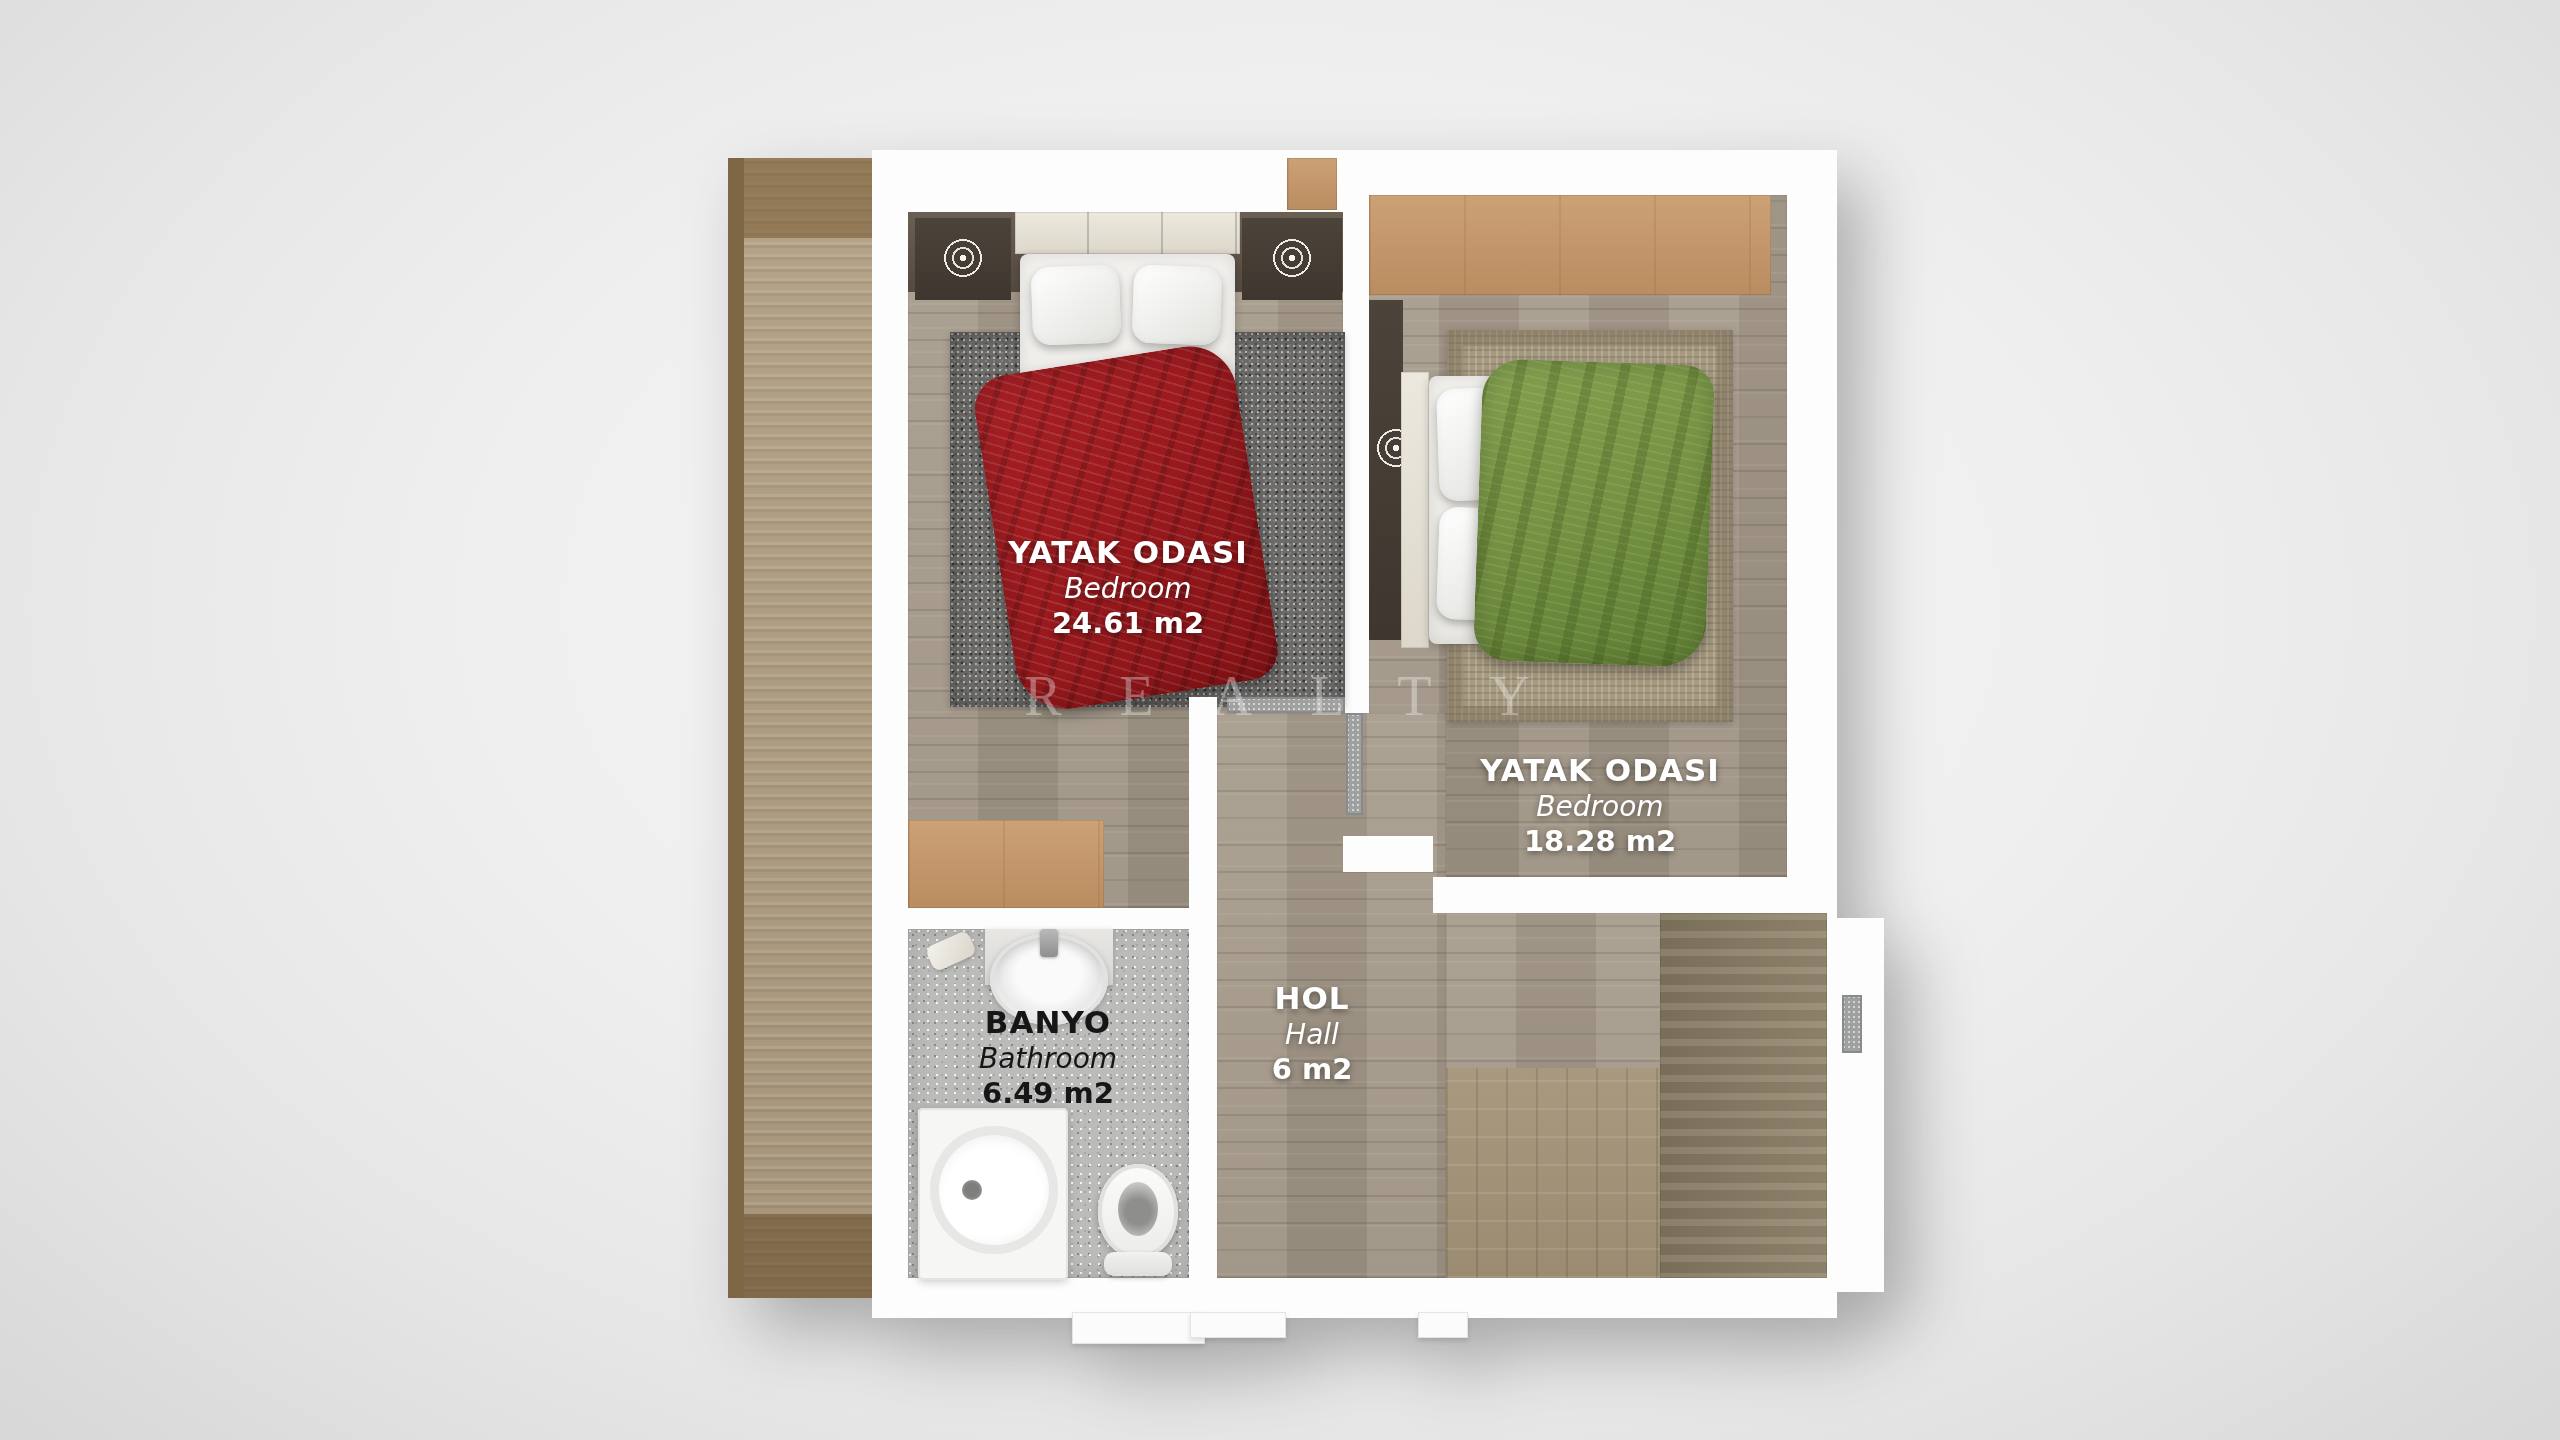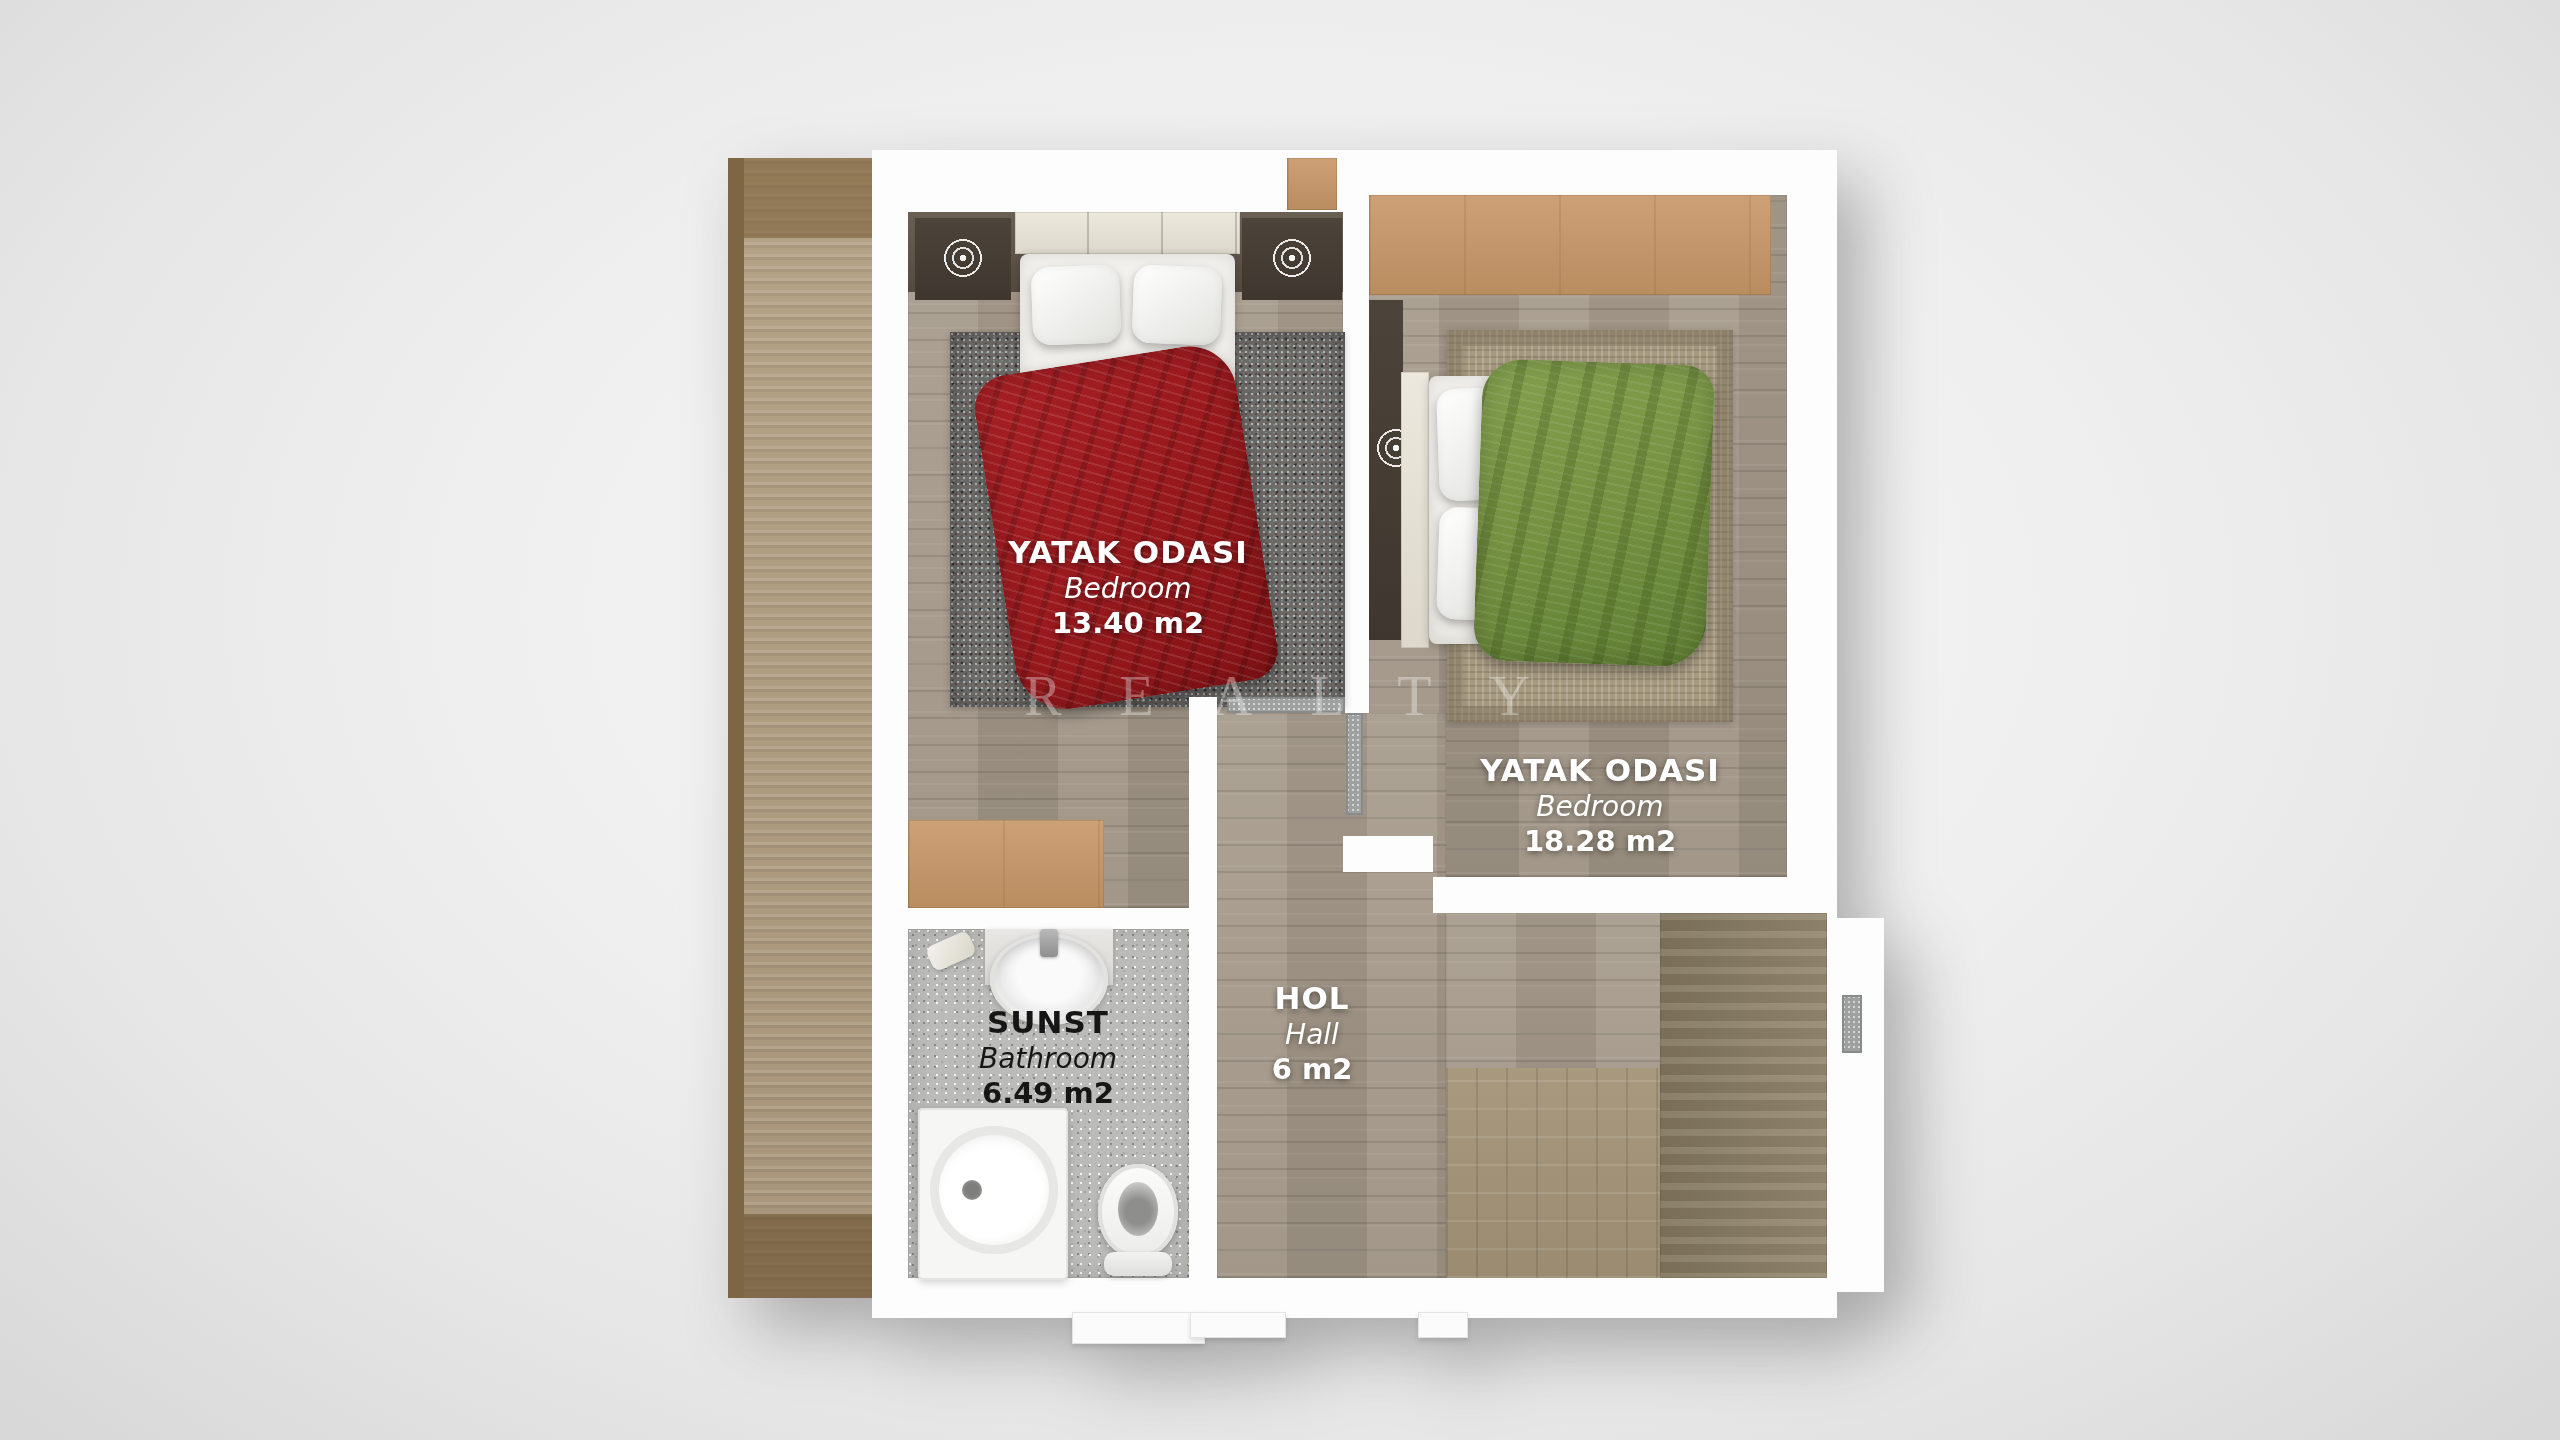--- a/index.html
+++ b/index.html
@@ -217,37 +217,37 @@
     <div class="abs tan" style="left:1287px;top:158px;width:50px;height:52px;"></div>
     <div class="abs glass" style="left:1842px;top:995px;width:20px;height:58px;"></div>
     <div class="abs tab" style="left:1072px;top:1312px;width:133px;height:32px;"></div>
     <div class="abs tab" style="left:1190px;top:1312px;width:96px;height:26px;"></div>
     <div class="abs tab" style="left:1418px;top:1312px;width:50px;height:26px;"></div>
 
 
     <div class="abs room-label light" style="left:948px;top:534px;width:360px;">
       <div class="rl-name">YATAK ODASI</div>
       <div class="rl-en">Bedroom</div>
-      <div class="rl-area">13.40 m2</div>
+      <div class="rl-area">24.61 m2</div>
     </div>
 
     <div class="abs room-label light" style="left:1415px;top:752px;width:370px;">
       <div class="rl-name">YATAK ODASI</div>
       <div class="rl-en">Bedroom</div>
       <div class="rl-area">18.28 m2</div>
     </div>
 
     <div class="abs room-label light" style="left:1212px;top:940px;width:200px;margin-top:40px;">
       <div class="rl-name">HOL</div>
       <div class="rl-en">Hall</div>
       <div class="rl-area">6 m2</div>
     </div>
 
     <div class="abs room-label dark" style="left:900px;top:1004px;width:296px;">
-      <div class="rl-name">SUNST</div>
+      <div class="rl-name">BANYO</div>
       <div class="rl-en">Bathroom</div>
       <div class="rl-area">6.49 m2</div>
     </div>
 
     <div id="watermark">
       <div class="wline2">REALTY</div>
     </div>
 
   </div>
 </div>

